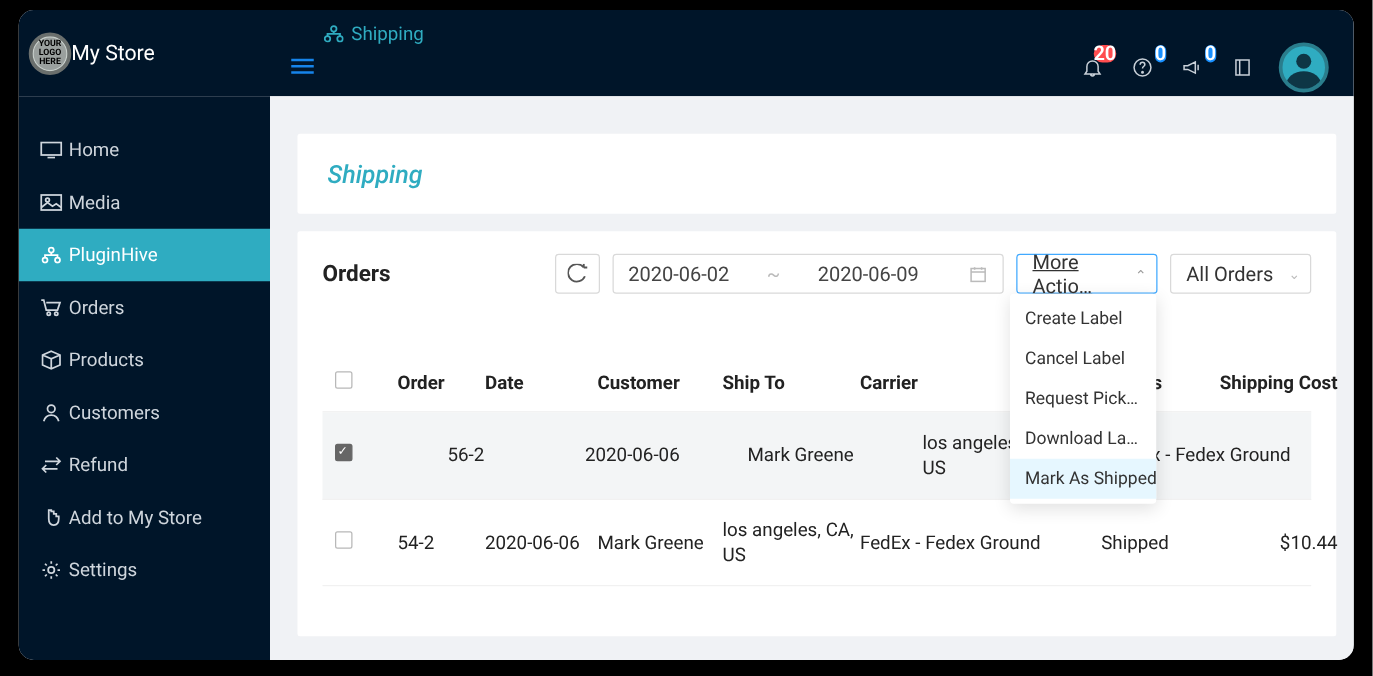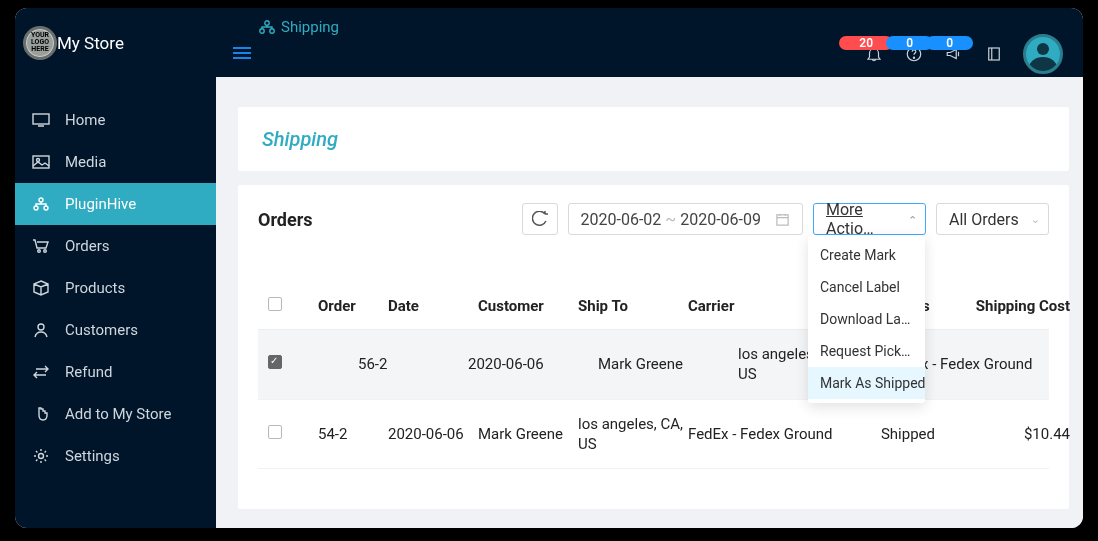--- a/index.html
+++ b/index.html
@@ -47,37 +47,37 @@
     border:3px solid #6a6f6d; box-shadow:inset 0 0 0 1px #c8cfcb;
   }
   .store-name { font-size:17px; color:#fff; }
   .topbar-right {
     position:absolute; right:20px; top:26px;
     display:flex; align-items:center; gap:18px;
     color:#8d9aa8;
   }
   .badge-icon { position:relative; width:22px; height:22px; display:flex;align-items:center;justify-content:center; cursor:pointer;}
   .badge { position:absolute; top:-7px; right:-8px; background:#ff4d4f; color:#fff;
-           font-size:12px; font-weight:600; line-height:14px; padding:0 20px; border-radius:8px; }
+           font-size:16px; font-weight:600; line-height:14px; padding:0 0; border-radius:8px; }
   .badge.blue { background:#1890ff; }
   .avatar {
     width:40px; height:40px; border-radius:50%;
     background:#2facc1; position:relative; overflow:hidden;
     border:3px solid #2a7d8c;
   }
   .avatar::before { content:""; position:absolute; left:11px; top:6px; width:12px; height:12px; border-radius:50%; background:#0e3645;}
   .avatar::after { content:""; position:absolute; left:3px; top:20px; width:28px; height:22px; border-radius:50% 50% 0 0; background:#0e3645;}
 
   
   .sidebar {
     position:absolute; left:0; top:69px; bottom:0; width:201px;
     background:#001529; color:#b6bfc8; font-size:15px;
   }
   .side-item {
-    display:flex; align-items:center; gap:14px;
+    display:flex; align-items:center; gap:4px;
     height:42px; padding:0 16px; cursor:pointer;
     color:#cfd6dd;
   }
   .side-item.active { background:#2facc1; color:#fff; }
   .side-item .ic { width:20px; display:flex; justify-content:center; align-items:center;}
   .sidebar .gap { height:22px; }
 
   .content {
     position:absolute; left:201px; right:0; top:69px; bottom:0;
     background:#f0f2f5;
@@ -97,21 +97,21 @@
     display:flex; align-items:center; gap:10px;
   }
   .orders-title { font-size:18px; font-weight:700; margin-right:auto;}
   .iconbtn {
     width:36px;height:32px; border:1px solid #d9d9d9; border-radius:3px;
     display:flex;align-items:center;justify-content:center; cursor:pointer;
     color:#555; background:#fff;
   }
   .range {
     height:32px; border:1px solid #d9d9d9; border-radius:3px;
-    display:flex; align-items:center; padding:0 12px; gap:4px; color:#444;
+    display:flex; align-items:center; padding:0 12px; gap:30px; color:#444;
     background:#fff;
   }
   .range .sep { color:#bbb; }
   .range .cal { color:#bbb; margin-left:10px;}
   .selectbtn {
     height:32px; border:1px solid #d9d9d9; border-radius:3px;
     padding:0 26px 0 12px; display:flex; align-items:center; cursor:pointer; position:relative;
     background:#fff; color:#333;
   }
   .selectbtn.primary { border-color:#40a9ff; color:#333;text-decoration:underline;}
@@ -323,24 +323,24 @@
           <span>More Actio…</span>
           <span class="chev">⌄</span>
         </div>
         <div class="selectbtn" style="width:113px;">
           <span>All Orders</span>
           <span class="chev">⌄</span>
         </div>
       </div>
 
       <div class="dropdown">
-        <div>Create Mark</div>
+        <div>Create Label</div>
         <div>Cancel Label</div>
+        <div>Request Pick…</div>
         <div>Download La…</div>
-        <div>Request Pick…</div>
         <div class="hl">Mark As Shipped</div>
       </div>
 
       <div class="tbl">
         <div class="tbl-head">
           <div><span class="chk"></span></div>
           <div>Order</div>
           <div>Date</div>
           <div>Customer</div>
           <div>Ship To</div>

